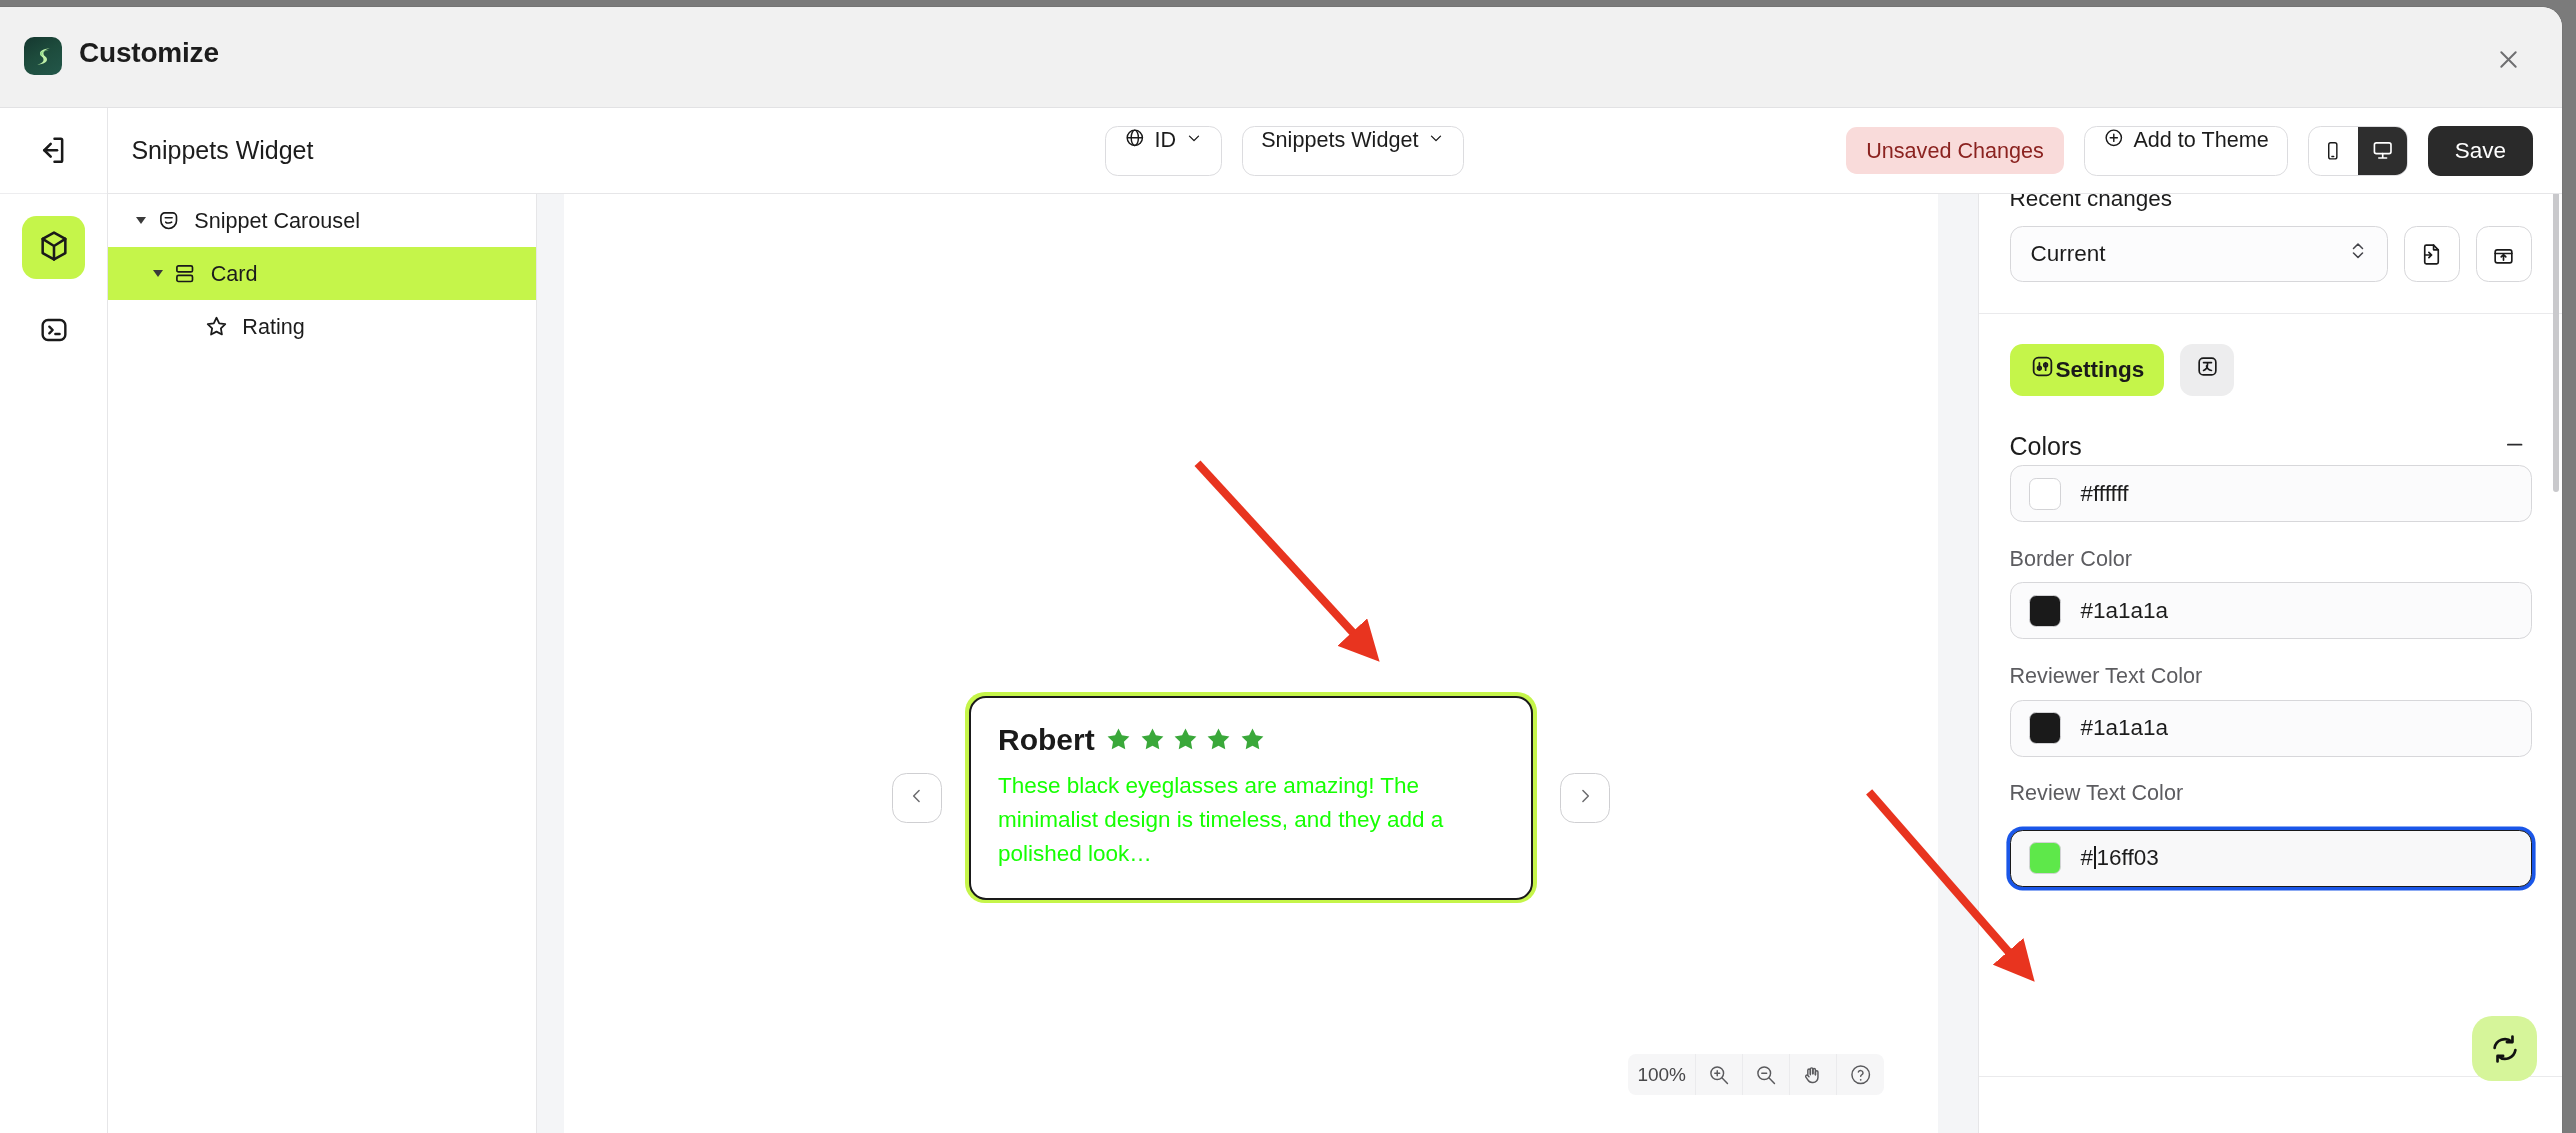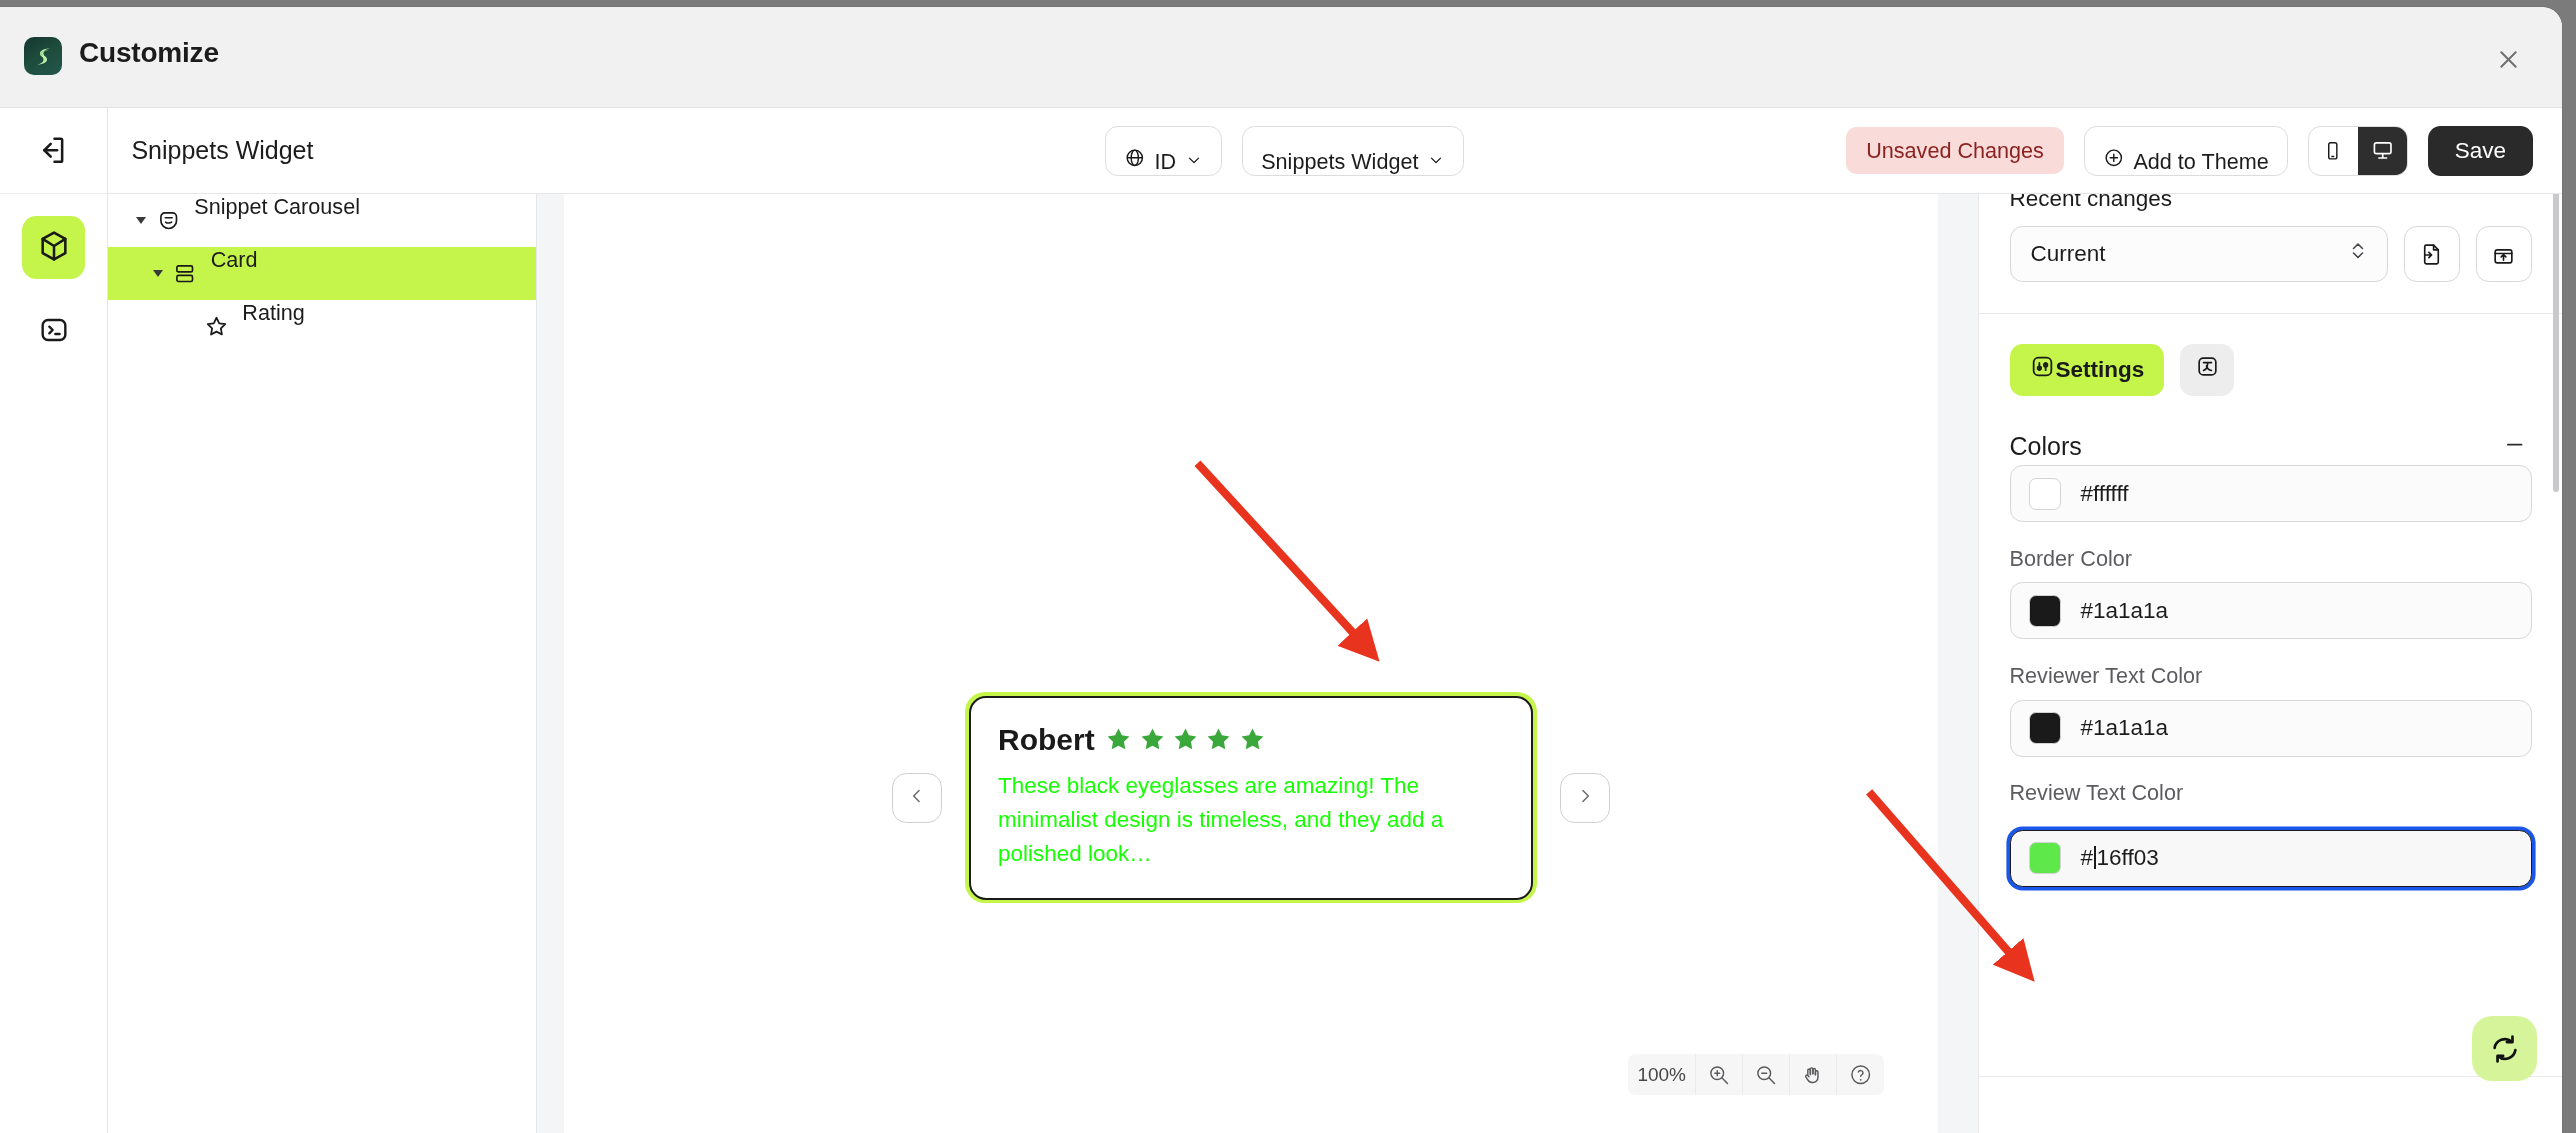--- a/index.html
+++ b/index.html
@@ -84,21 +84,21 @@
     border-right: 0.9px solid #e6e6e8;
   }
   .elements-header {
     height: 86px;
     display: flex; align-items: center;
     padding-left: 25px;
     font-size: 24px; font-weight: 700; color: #1c1c1c;
     border-bottom: 0.9px solid #ededef;
   }
   .tree-row {
-    display: flex; 
+    display: flex; align-items: center;
     height: 53px;
     font-size: 21.6px; color: #1c1c1c;
     cursor: pointer;
     white-space: nowrap;
   }
   .tree-row.selected { background: #c5f54a; }
   .tw { width: 23.4px; display: flex; align-items: center; justify-content: center; flex:0 0 23.4px;}
   .caret {
     width: 0; height: 0;
     border-left: 5.4px solid transparent;
@@ -192,21 +192,21 @@
   }
   .toolbar-center {
     position: absolute; left: 997px;
     display: flex; align-items: center; gap: 20px;
   }
   .pill {
     height: 50px;
     border: 0.9px solid #dcdcdf;
     border-radius: 12.6px;
     background: #fff;
-    display: flex; align-items: flex-end; gap: 9px;
+    display: flex; align-items: flex-start; gap: 9px;
     padding: 0 18px;
     font-size: 21.6px; color: #1c1c1c;
     cursor: pointer; white-space: nowrap;
   }
   .toolbar-right {
     position: absolute; right: 29px;
     display: flex; align-items: center; gap: 20px;
   }
   .badge-unsaved {
     background: #f9dbda; color: #8b2320;

